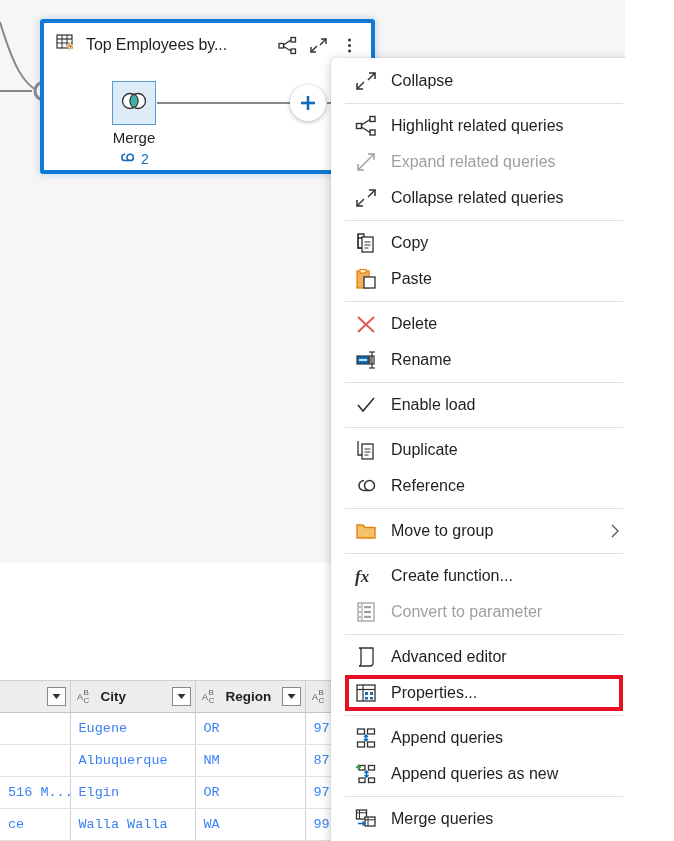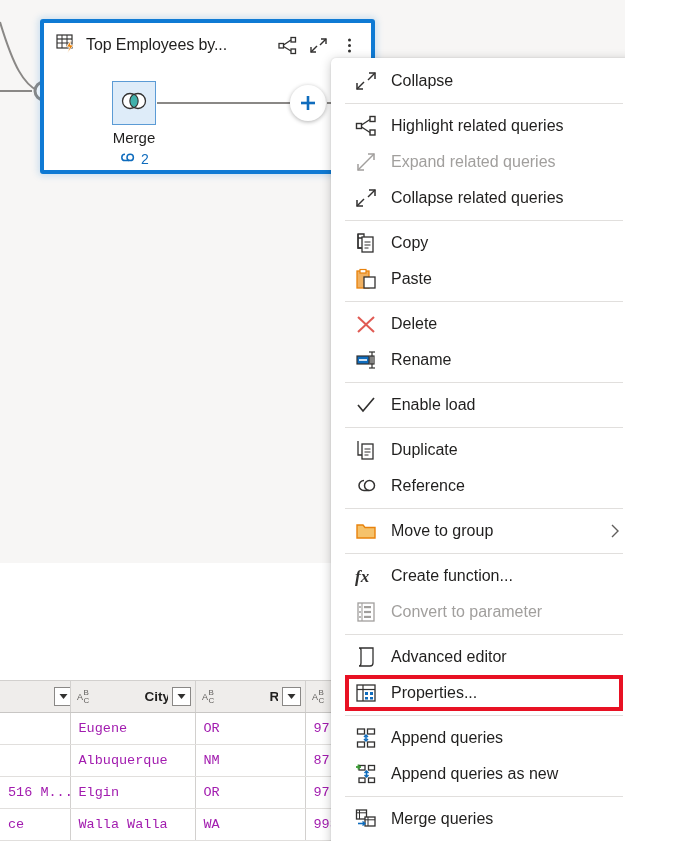--- a/index.html
+++ b/index.html
@@ -119,33 +119,33 @@
     font-size: 13.5px;
     color: #201f1e;
     font-weight: bold;
     padding: 0 4px 0 6px;
   }
   .th-inner { display: flex; align-items: center; height: 100%; }
   .type-icon {
     font-size: 10px; color: #605e5c; margin-right: 6px;
     font-weight: normal; flex: 0 0 auto; letter-spacing: 0;
   }
-  .th-label { flex: 1 1 auto; overflow: hidden; margin-left: 44px; }
+  .th-label { flex: 1 1 auto; overflow: hidden; }
   .filter-btn {
     flex: 0 0 auto;
     width: 19px; height: 19px;
     border: 1px solid #8a8886;
     background: #ffffff;
     display: flex; align-items: center; justify-content: center;
     cursor: pointer; margin-left: 4px;
   }
   .grid-table td {
     font-family: "Liberation Mono", monospace;
     font-size: 13.5px;
-    color: #a21caf;
+    color: #3b82f6;
   }
 
   
   #context-menu {
     position: absolute;
     left: 331px; top: 58px;
     width: 306px;
     background: #ffffff;
     border-radius: 5px;
     box-shadow: 0 2px 11px rgba(0,0,0,0.22), 0 0 2px rgba(0,0,0,0.12);

